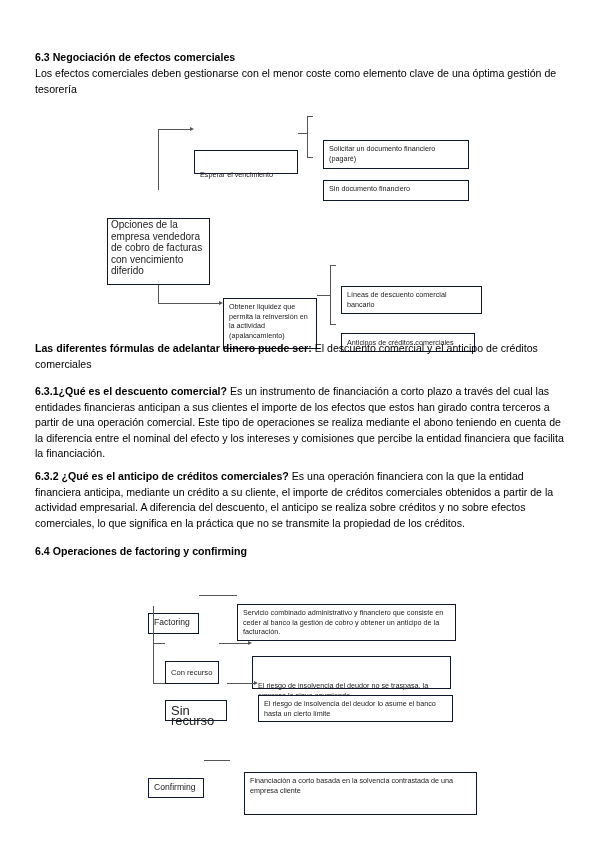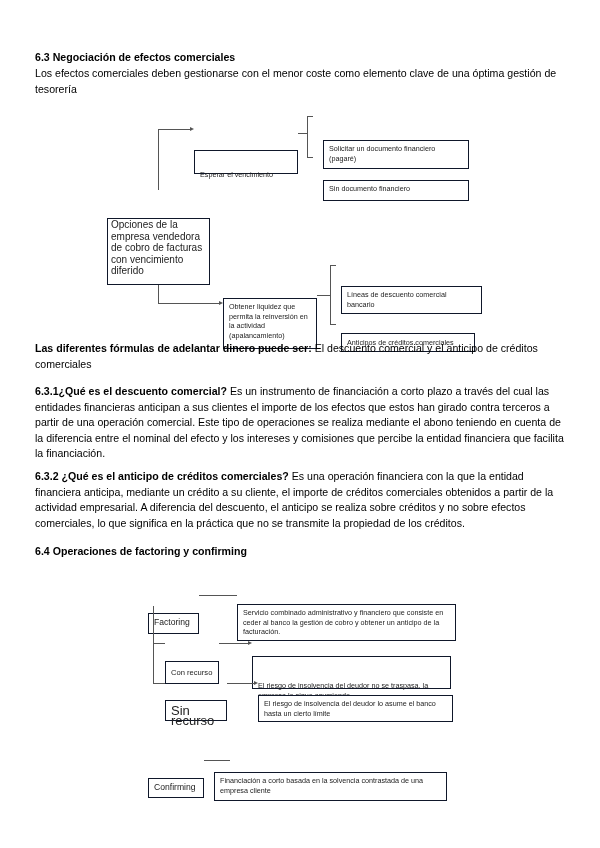--- a/index.html
+++ b/index.html
@@ -73,14 +73,14 @@
   <div class="arrow" style="left:248px; top:641px;"></div>
   <div class="box" style="left:252px; top:628px; width:199px; height:33px; padding-top:24px;">El riesgo de insolvencia del deudor no se traspasa, la empresa lo sigue asumiendo</div>
 
   <div class="box" style="left:165px; top:672px; width:62px; height:21px; font-size:13px; padding-top:5px;">Sin recurso</div>
   <div class="line" style="left:227px; top:683px; width:27px; height:1px;"></div>
   <div class="arrow" style="left:254px; top:681px;"></div>
   <div class="box" style="left:258px; top:667px; width:195px; height:27px;">El riesgo de insolvencia del deudor lo asume el banco hasta un cierto límite</div>
 
   <div class="box" style="left:148px; top:750px; width:56px; height:20px; font-size:8.6px; padding-top:4px;">Confirming</div>
   <div class="line" style="left:204px; top:760px; width:26px; height:1px;"></div>
-  <div class="box" style="left:214px; top:744px; width:233px; height:29px;">Financiación a corto basada en la solvencia contrastada de una empresa cliente</div>
+  <div class="box" style="left:244px; top:744px; width:233px; height:43px;">Financiación a corto basada en la solvencia contrastada de una empresa cliente</div>
 </div>
 
 </body></html>

